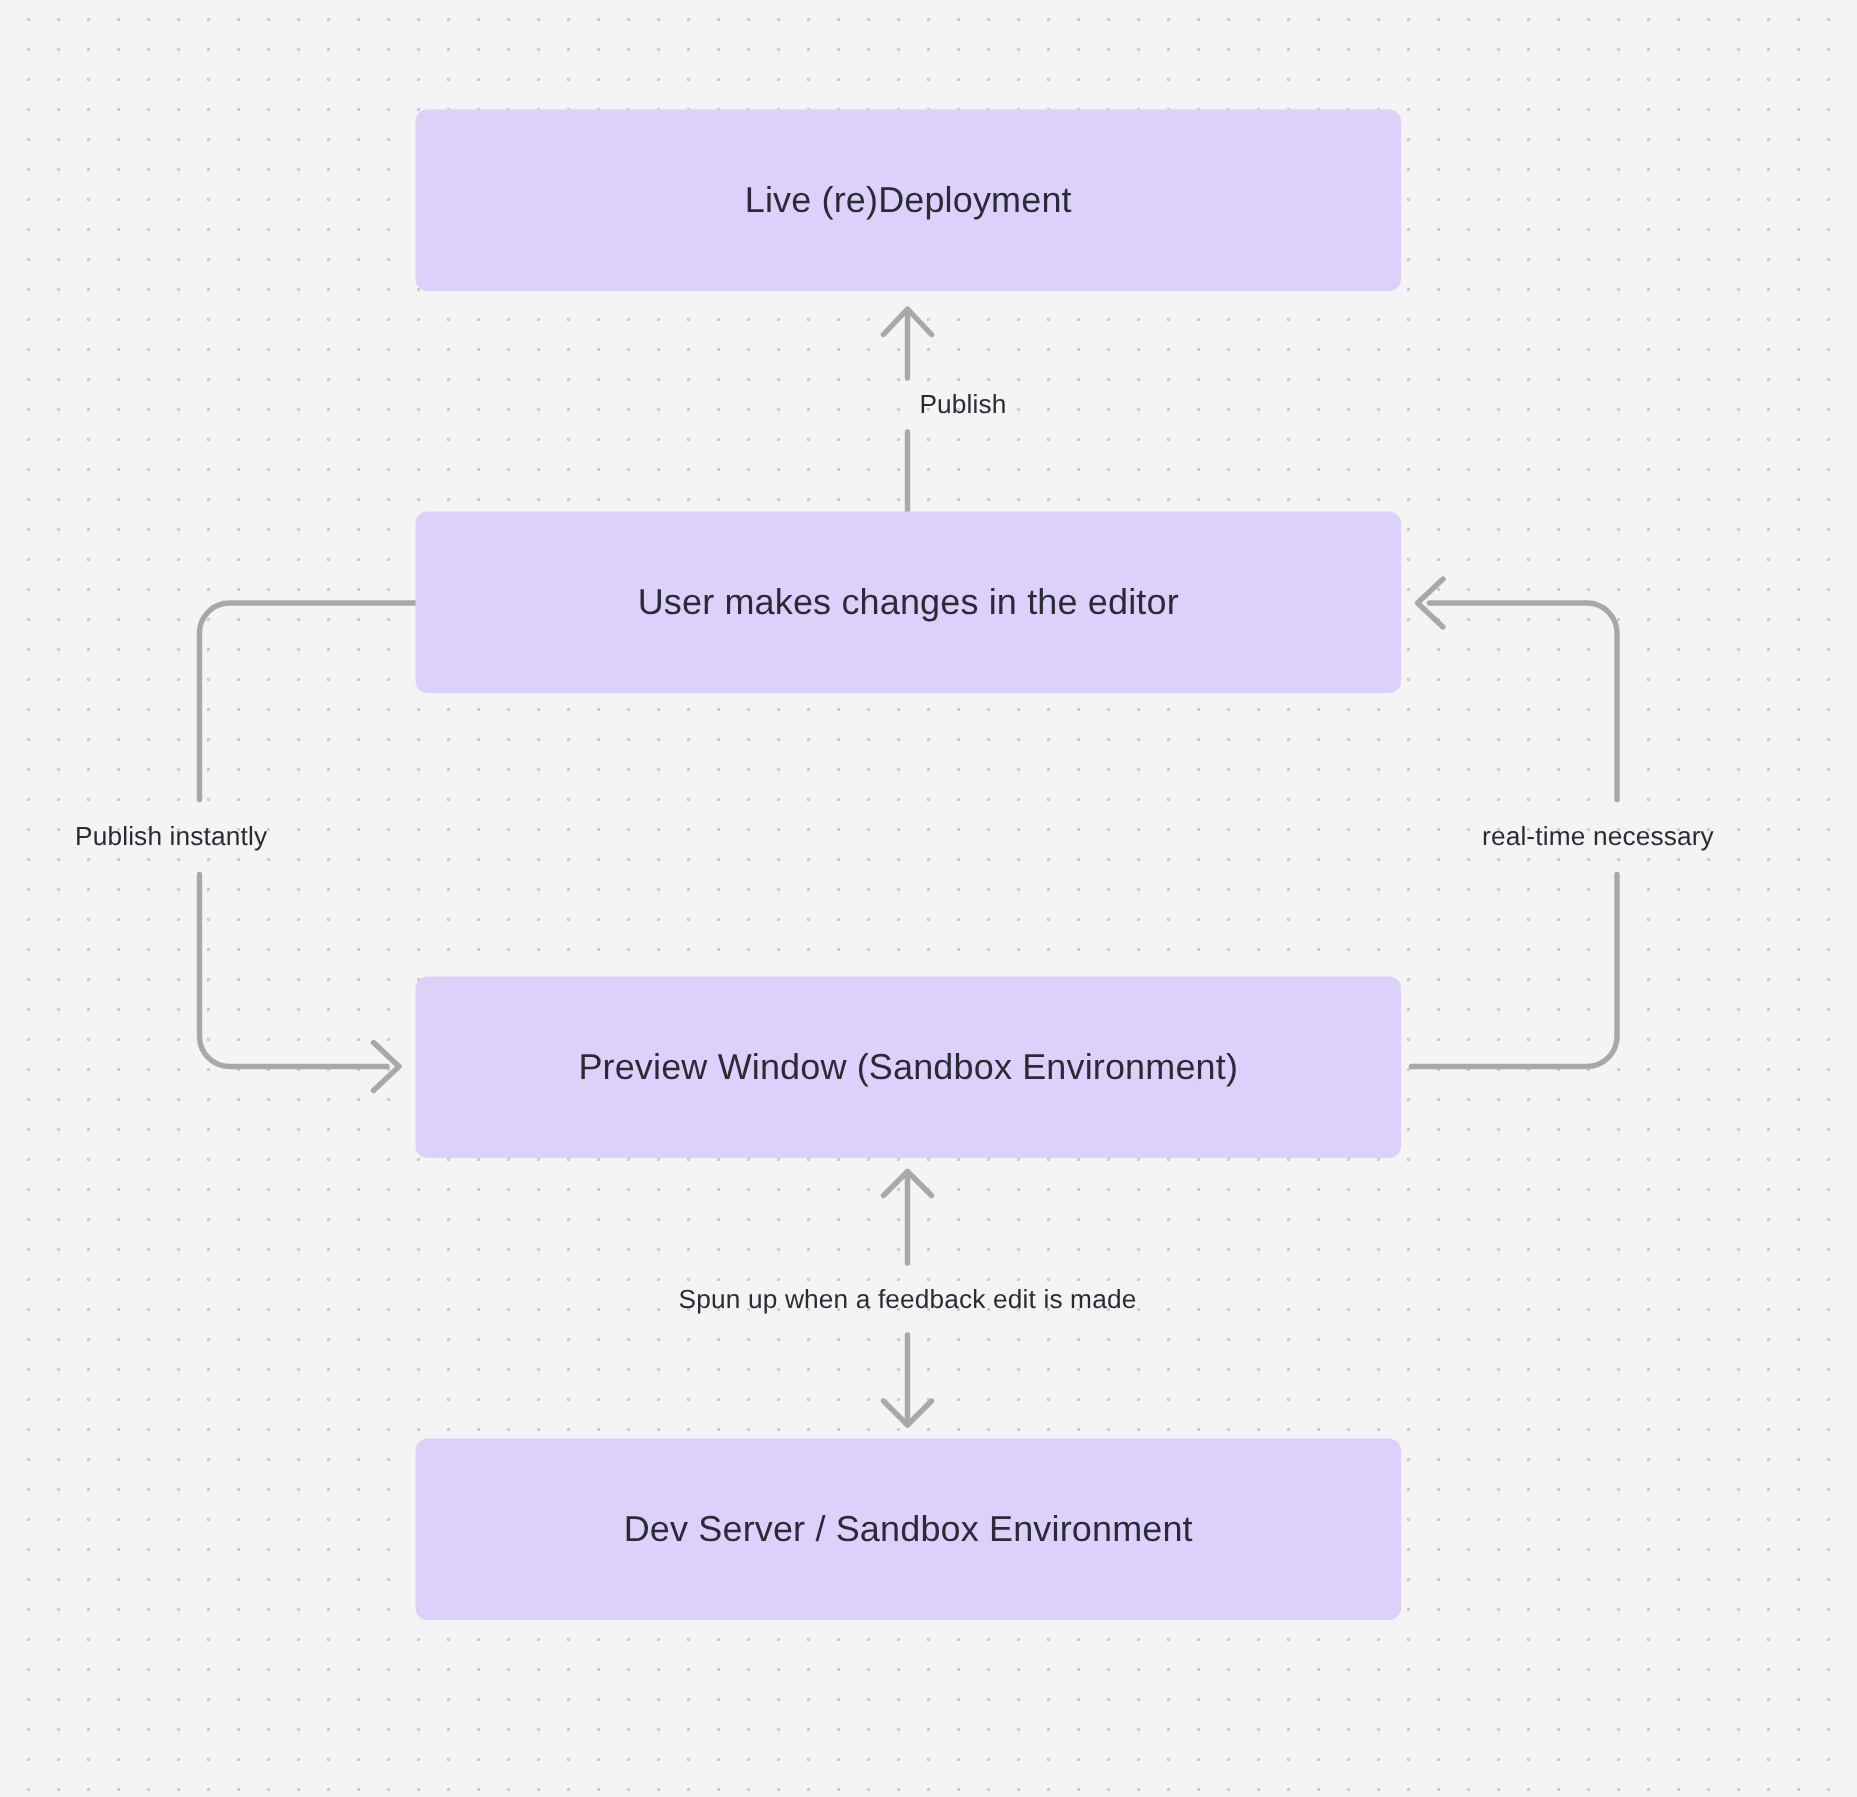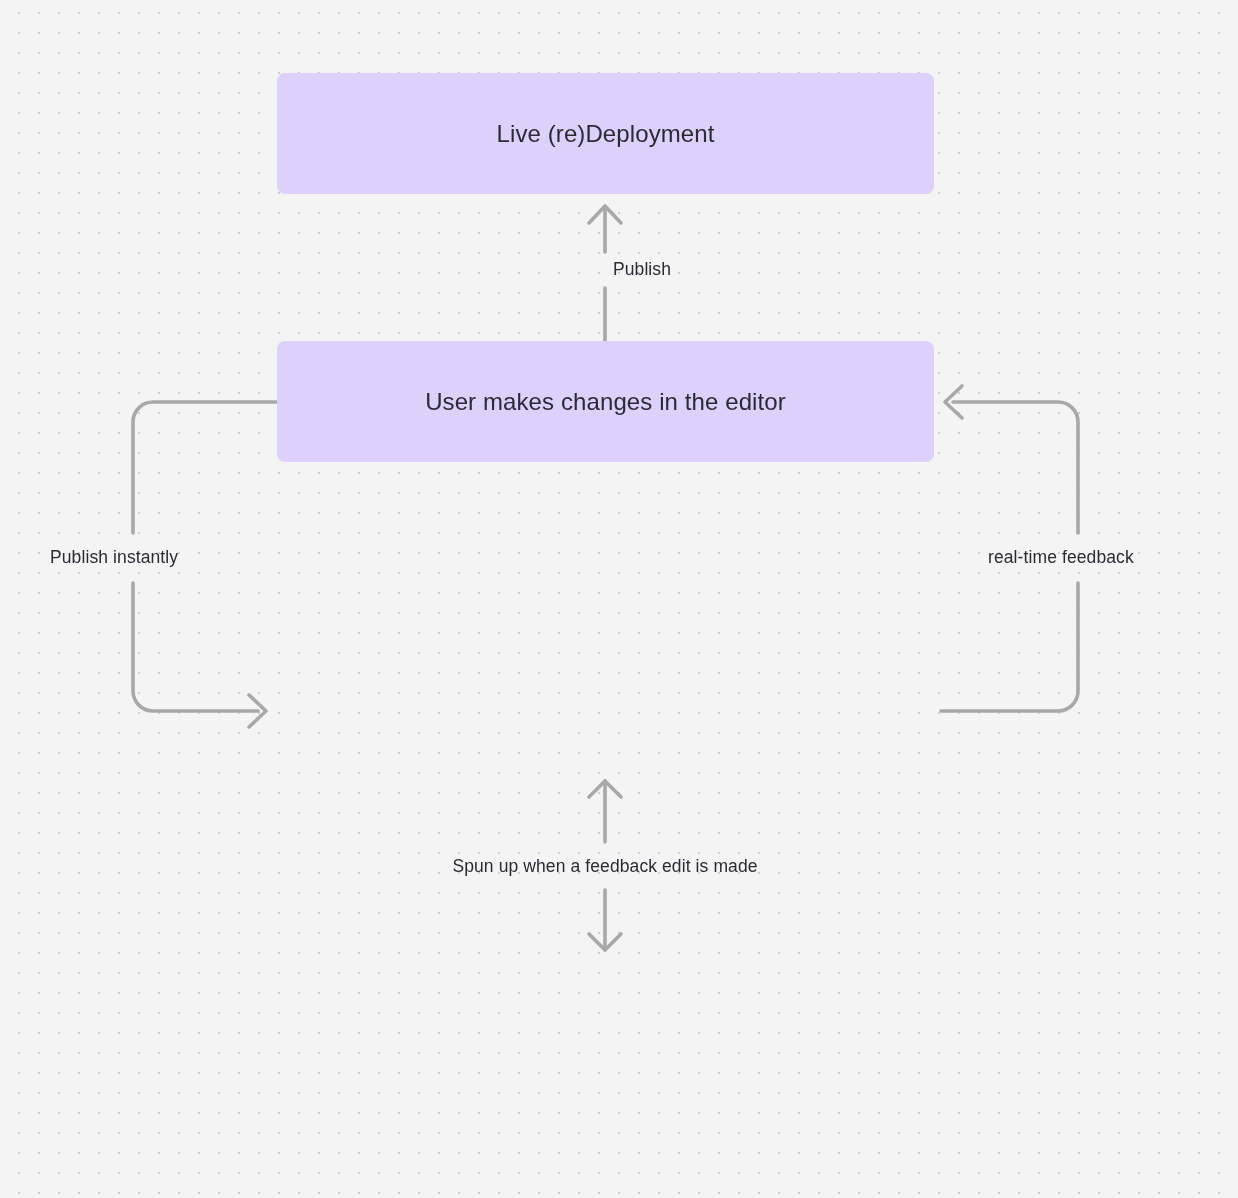--- a/index.html
+++ b/index.html
@@ -112,23 +112,29 @@
   </svg>
 
   <div class="node" style="left:277px; top:73px; width:657px; height:121px;">
     <span class="node-label">Live (re)Deployment</span>
   </div>
 
   <div class="node" style="left:277px; top:341px; width:657px; height:121px;justify-content:center;">
     <span class="node-label">User makes changes in the editor</span>
   </div>
 
+  <div class="node" style="left:277px; top:651px; width:657px; height:121px;">
+    <span class="node-label">Preview Window (Sandbox Environment)</span>
+  </div>
 
+  <div class="node" style="left:277px; top:959px; width:657px; height:121px;">
+    <span class="node-label">Dev Server / Sandbox Environment</span>
+  </div>
 
   <div class="edge-label centered" style="left:605px; top:270px;margin-left:37px;">Publish</div>
 
   <div class="edge-label left-anchored" style="left:50px; top:558px;">Publish instantly</div>
 
-  <div class="edge-label left-anchored" style="left:988px; top:558px;">real-time feedback</div>
+  <div class="edge-label left-anchored" style="left:988px; top:558px;">real-time necessary</div>
 
   <div class="edge-label centered" style="left:605px; top:867px;">Spun up when a feedback edit is made</div>
 
 </div>
 
 </body></html>

